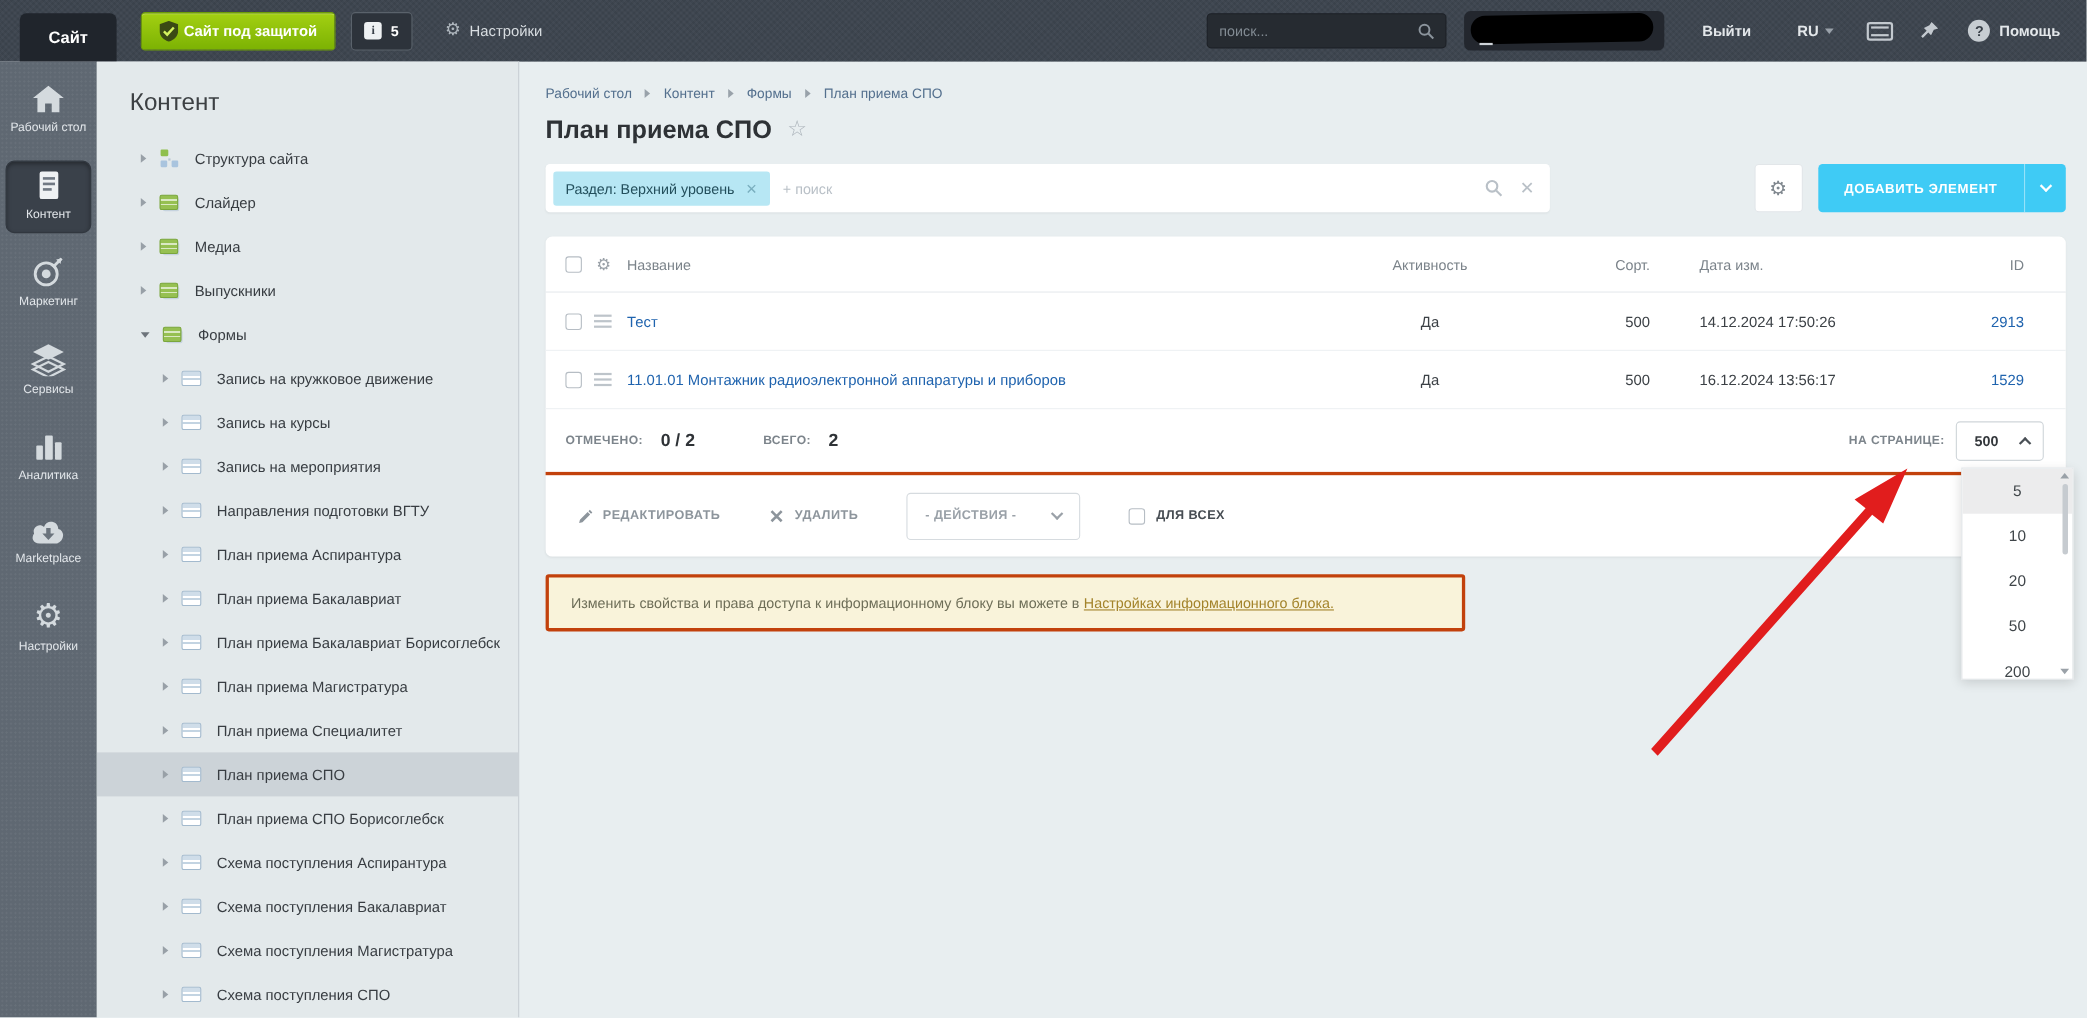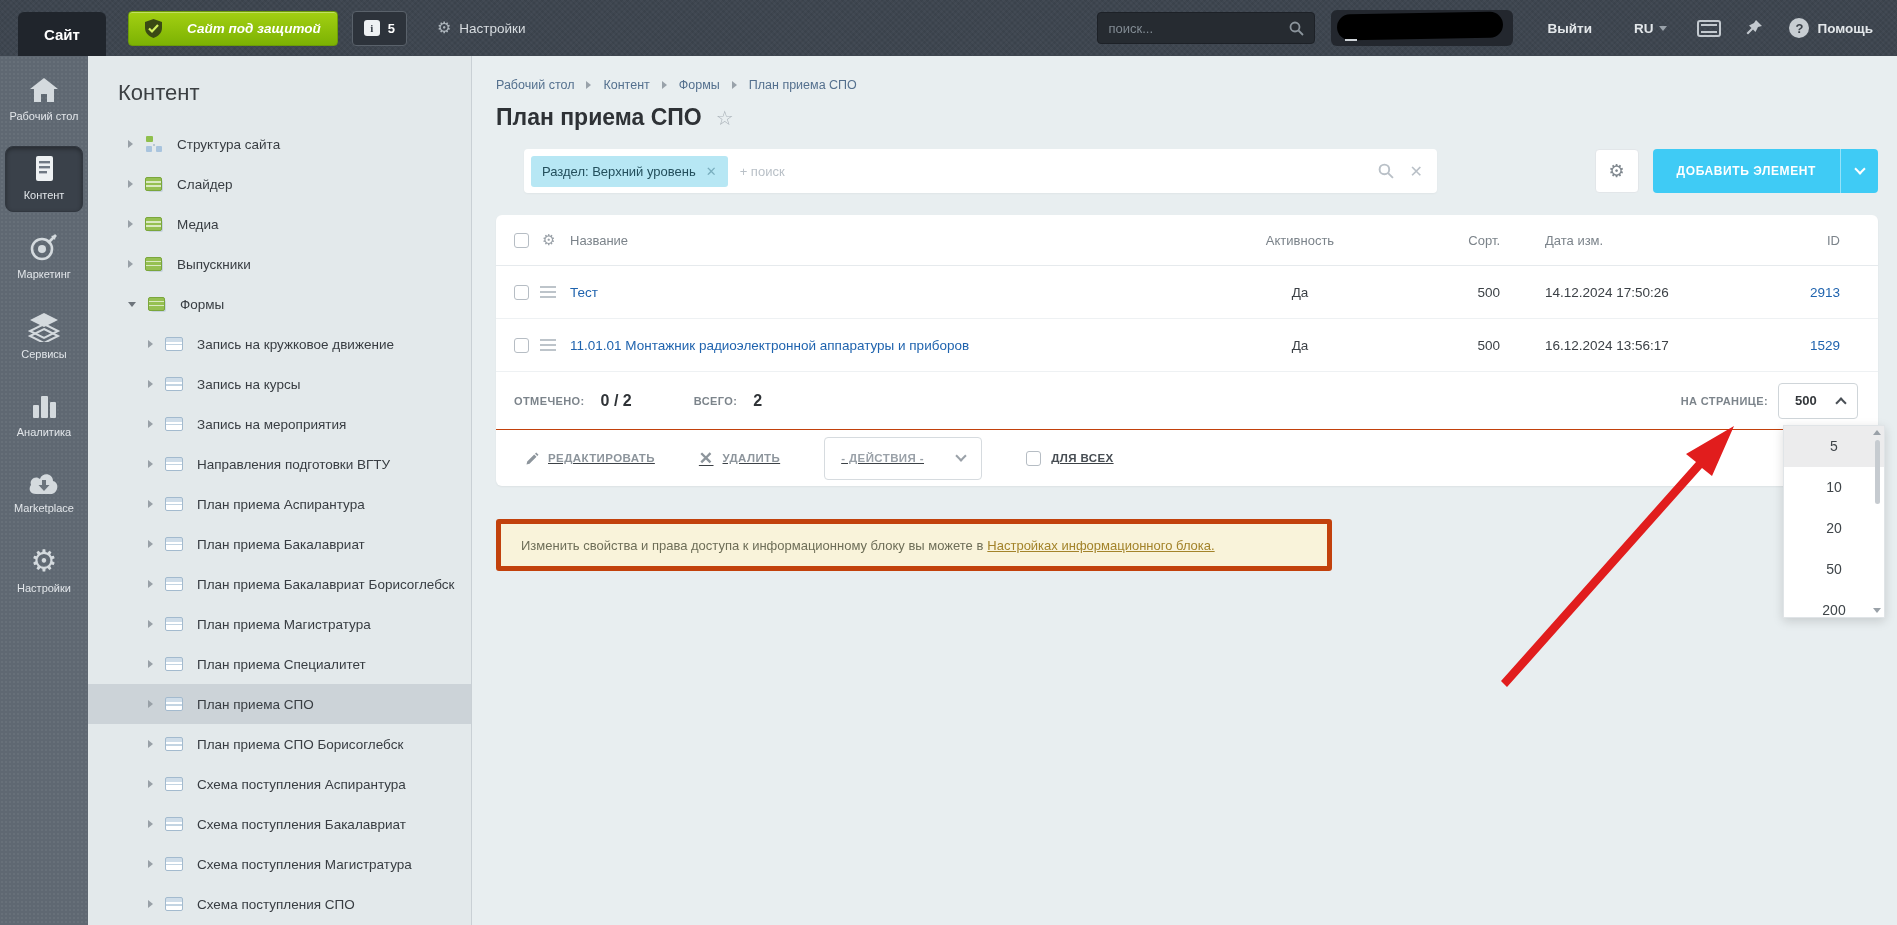--- a/index.html
+++ b/index.html
@@ -10,23 +10,23 @@
 .topbar{
   height:56px; background:#3e4650; display:flex; align-items:center; padding:0 24px 0 18px;
   background-image:repeating-linear-gradient(45deg, rgba(255,255,255,.025) 0 2px, transparent 2px 4px),
                    repeating-linear-gradient(-45deg, rgba(0,0,0,.06) 0 2px, transparent 2px 4px);
 }
 .tabs{ display:flex; align-self:flex-end; gap:25px; }
 .tab{ height:44px; display:flex; align-items:center; padding:0 26px; font-size:15px; font-weight:bold;
   border-radius:6px 6px 0 0; cursor:pointer;}
 .tab.site{ background:#20252c; color:#fff; }
 .tab.admin{ background:#f2f3f4; color:#2d3237; padding:0 48px; box-shadow:0 -2px 3px rgba(0,0,0,.15);}
-.protect-btn{ margin-left:22px; height:35px; border-radius:4px; display:flex; align-items:center; gap:25px;
+.protect-btn{ margin-left:22px; height:35px; border-radius:4px; display:flex; align-items:center; gap:5px;
   padding:0 16px; background:linear-gradient(#a3d012,#7cb203); border:1px solid #6d9c07;
-  color:#fff; font-weight:bold; font-size:13.5px; box-shadow:inset 0 1px 0 rgba(255,255,255,.35);font-style:italic;}
+  color:#fff; font-weight:bold; font-size:13.5px; box-shadow:inset 0 1px 0 rgba(255,255,255,.35);}
 .notif{ margin-left:14px; height:35px; border-radius:4px; border:1px solid #5a626b; background:#2d333b;
   display:flex; align-items:center; gap:8px; padding:0 11px; color:#fff; font-weight:bold; font-size:13px;}
 .notif .doc{ width:16px; height:16px; background:#eef1f3; border-radius:3px; color:#3a414a; font-size:11px;
   font-weight:bold; display:flex; align-items:center; justify-content:center; font-family:"Liberation Serif",serif;}
 .tb-settings{ margin-left:30px; display:flex; align-items:center; gap:8px; color:#d8dde1; font-size:13.5px;}
 .tb-settings .gear{ color:#aeb6bd; font-size:16px; line-height:1;}
 .tb-search{ margin-left:auto; width:218px; height:32px; background:#262b31; border:1px solid #1d2127;
   border-radius:4px; display:flex; align-items:center; padding:0 10px; }
 .tb-search .ph{ color:#828b93; font-size:13px; flex:1;}
 .tb-search svg{ color:#8b949c; }
@@ -80,21 +80,21 @@
 
 
 .main{ flex:1; padding:0 19px 0 24px; position:relative;}
 .crumbs{ margin-top:22px; display:flex; align-items:center; gap:12px; font-size:12.5px;}
 .crumb{ color:#54708e; cursor:pointer;}
 .crumb-sep{ width:0;height:0;border-top:4px solid transparent;border-bottom:4px solid transparent;border-left:5px solid #99a2aa;}
 .page-title-row{ margin-top:12px; display:flex; align-items:center; gap:14px;}
 .page-title{ font-size:23px; font-weight:bold; color:#2e3236;}
 .star{ font-size:20px; color:#abb3ba; cursor:pointer;}
 
-.toolbar{ margin-top:18px; display:flex; align-items:center;margin-left:28px;}
+.toolbar{ margin-top:18px; display:flex; align-items:center;}
 .filterbar{ width:913px; height:44px; background:#fff; border-radius:4px; display:flex; align-items:center; padding:0 14px 0 7px; box-shadow:0 1px 2px rgba(0,0,0,.04);}
 .chip{ background:#b7e7f4; border-radius:3px; height:31px; display:flex; align-items:center; gap:10px; padding:0 11px; font-size:13px; color:#234f5c;}
 .chip .x{ color:#79aebe; font-size:13px; cursor:pointer;}
 .filter-ph{ margin-left:12px; color:#b9c0c7; font-size:13px; flex:1;}
 .filter-icons{ display:flex; align-items:center; gap:16px; color:#b9c0c7;}
 .filter-icons .x{ font-size:16px; cursor:pointer;}
 .gear-btn{ margin-left:auto; width:44px; height:44px; background:#fff; border:1px solid #e2e6e9; border-radius:4px;
   display:flex; align-items:center; justify-content:center; color:#7f878e; font-size:18px; cursor:pointer;}
 .add-btn{ margin-left:14px; height:44px; border-radius:4px; background:#3fcbf5; display:flex; align-items:stretch; overflow:hidden; cursor:pointer;}
 .add-btn .txt{ display:flex; align-items:center; padding:12px 24px; color:#fff; font-weight:bold; font-size:12px; letter-spacing:.6px;}
@@ -130,30 +130,30 @@
 .pp-drop{ position:absolute; left:4px; top:41px; width:102px; height:193px; background:#fff; border:1px solid #e0e4e7;
   box-shadow:0 3px 10px rgba(0,0,0,.15); z-index:40; overflow:hidden;}
 .pp-opt{ height:41px; display:flex; align-items:center; justify-content:center; font-size:14px; color:#3f4549; cursor:pointer;}
 .pp-opt.hl{ background:#ececed;}
 .pp-sb{ position:absolute; right:2px; top:2px; bottom:2px; width:10px;}
 .pp-sb .thumb{ position:absolute; right:2px; top:12px; width:5px; height:64px; background:#c6cbd0; border-radius:3px;}
 .pp-sb .up{ position:absolute; right:1px; top:2px; width:0;height:0; border-left:4px solid transparent;border-right:4px solid transparent;border-bottom:5px solid #9aa1a8;}
 .pp-sb .dn{ position:absolute; right:1px; bottom:2px; width:0;height:0; border-left:4px solid transparent;border-right:4px solid transparent;border-top:5px solid #9aa1a8;}
 
 
-.actrow{ height:57px; border-top:1px solid #c2410c; display:flex; align-items:center; padding-left:30px; gap:44px;text-decoration:underline;}
+.actrow{ height:77px; border-top:3px solid #c2410c; display:flex; align-items:center; padding-left:30px; gap:44px;}
 .act-btn{ display:flex; align-items:center; gap:9px; color:#8d959c; font-weight:bold; font-size:11.5px; letter-spacing:.4px; cursor:pointer;}
 .act-btn .xi{ font-size:17px; font-weight:bold; color:#8d959c; line-height:1;}
 .act-select{ width:158px; height:43px; border:1px solid #d6dbdf; border-radius:4px; display:flex; align-items:center;
   justify-content:space-between; padding:0 16px; color:#9aa1a8; font-weight:bold; font-size:11.5px; letter-spacing:.4px; cursor:pointer;}
 .act-select .chev{ border-color:#9aa1a8; }
 .forall{ display:flex; align-items:center; gap:10px; color:#474d53; font-weight:bold; font-size:11.5px; letter-spacing:.4px;}
 
 
-.notice{ margin-top:33px; width:836px; min-height:52px; background:#f9f3da; border:5px solid #c2410c; border-radius:3px;
+.notice{ margin-top:16px; width:836px; min-height:52px; background:#f9f3da; border:3px solid #c2410c; border-radius:3px;
   display:flex; align-items:center; padding:10px 20px; font-size:13px; color:#6e6e58;}
 .notice a{ color:#a3832a; text-decoration:underline; cursor:pointer; margin-left:4px;}
 
 
 .anno{ position:absolute; left:0; top:0; width:1897px; height:925px; pointer-events:none; z-index:50;}
 </style>
 </head>
 <body>
 
 <div class="topbar">

